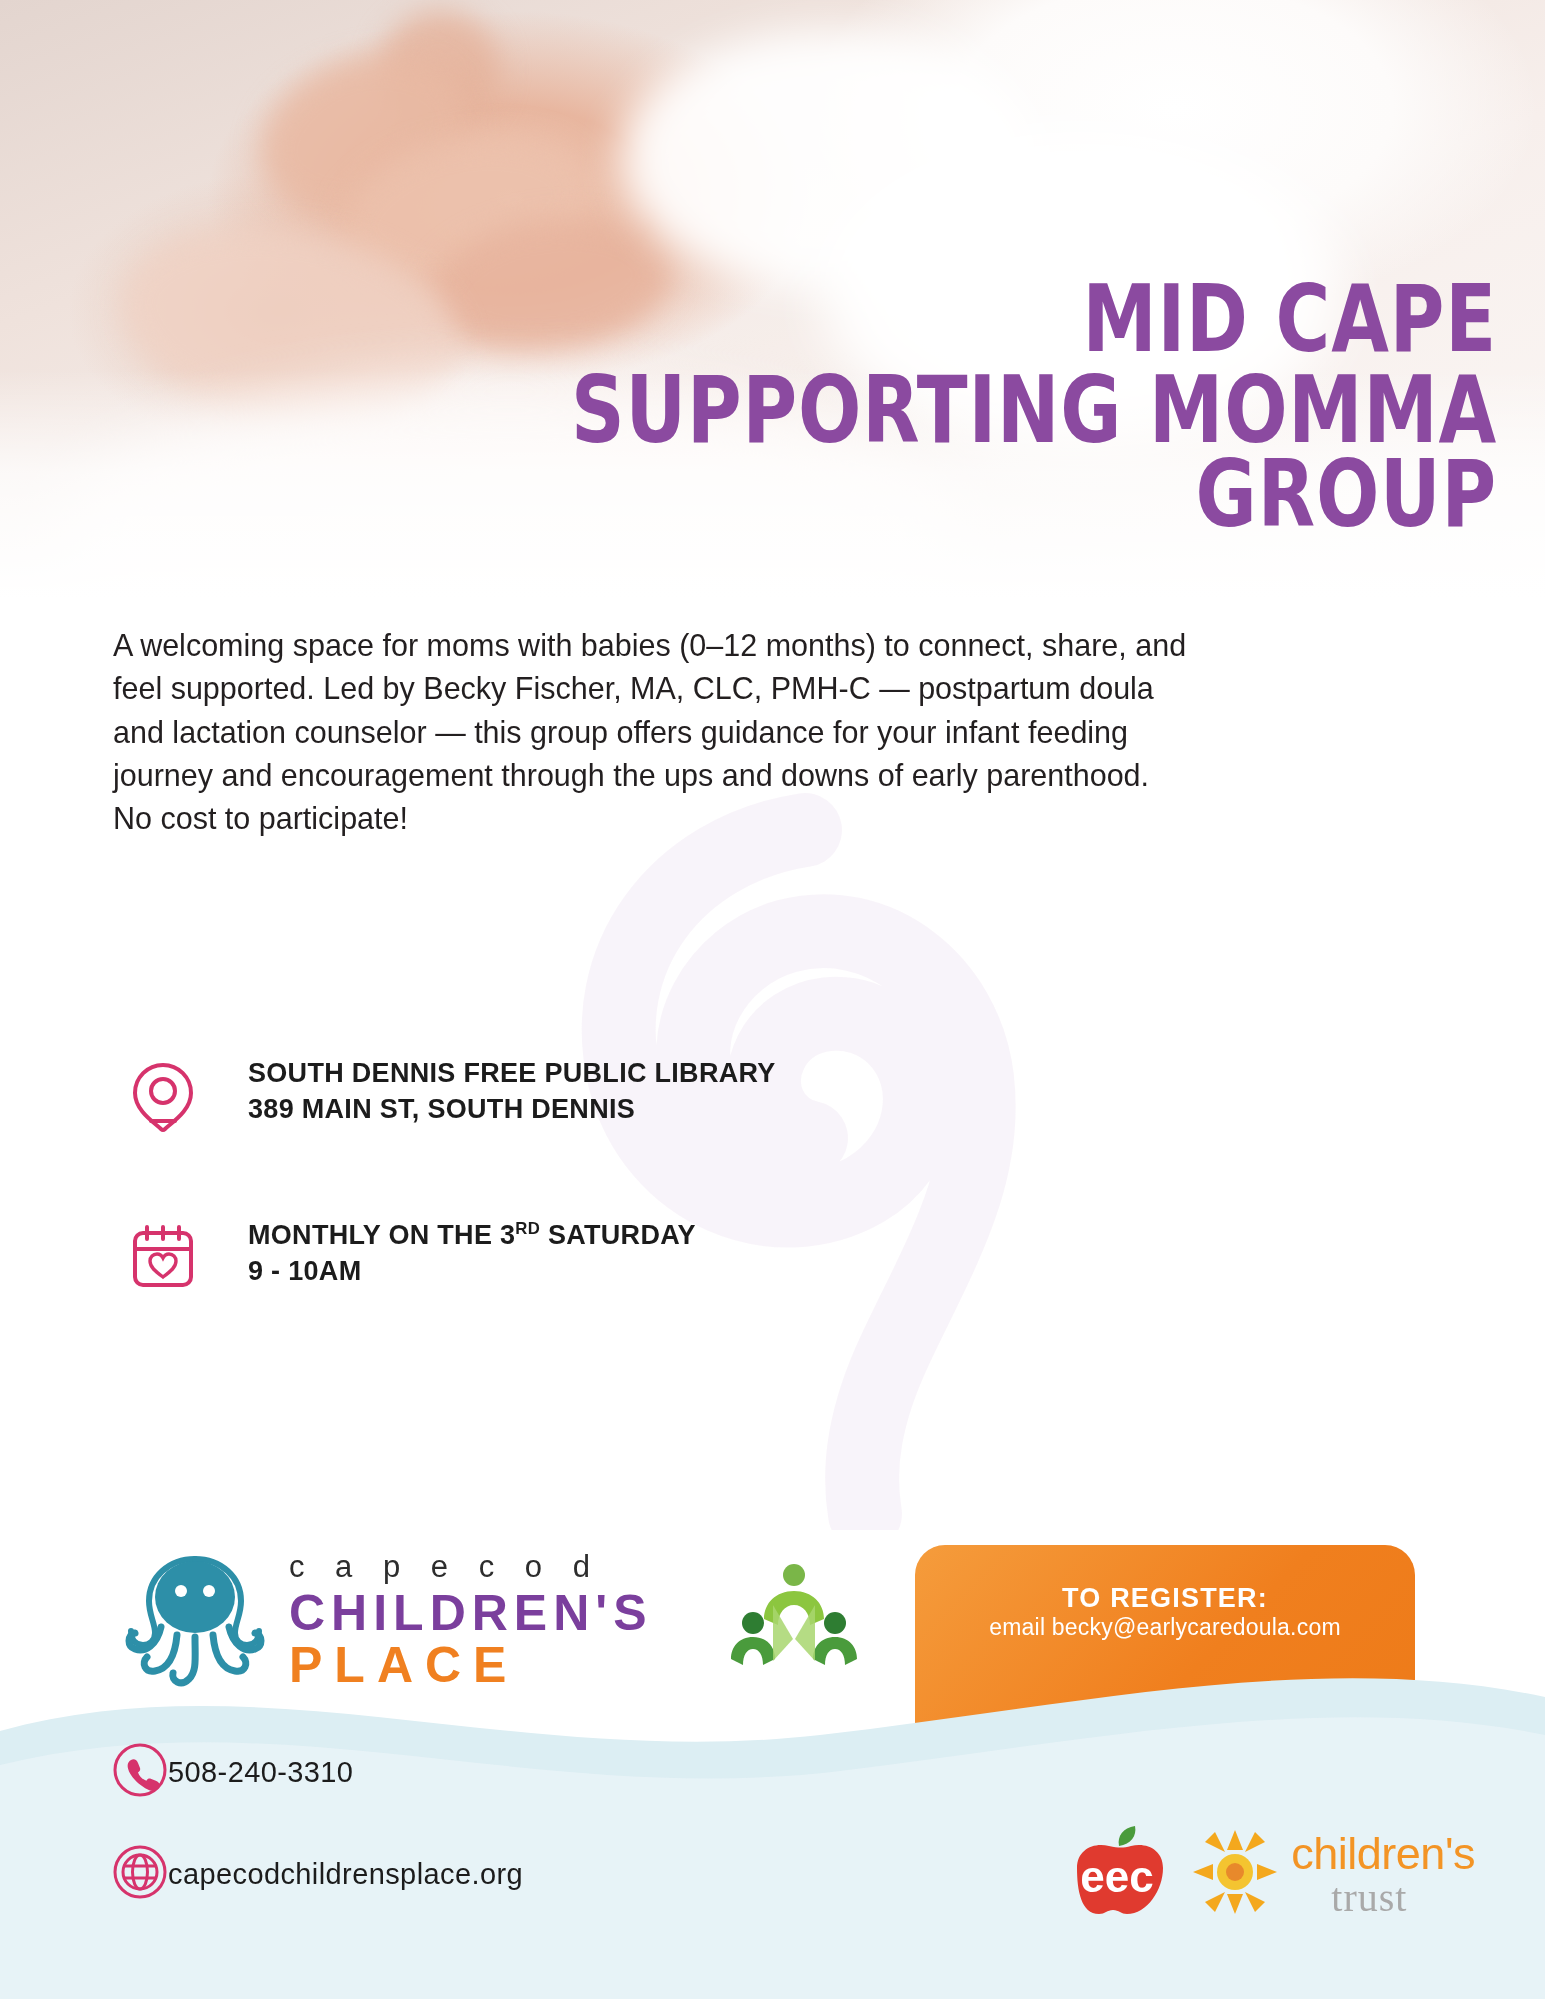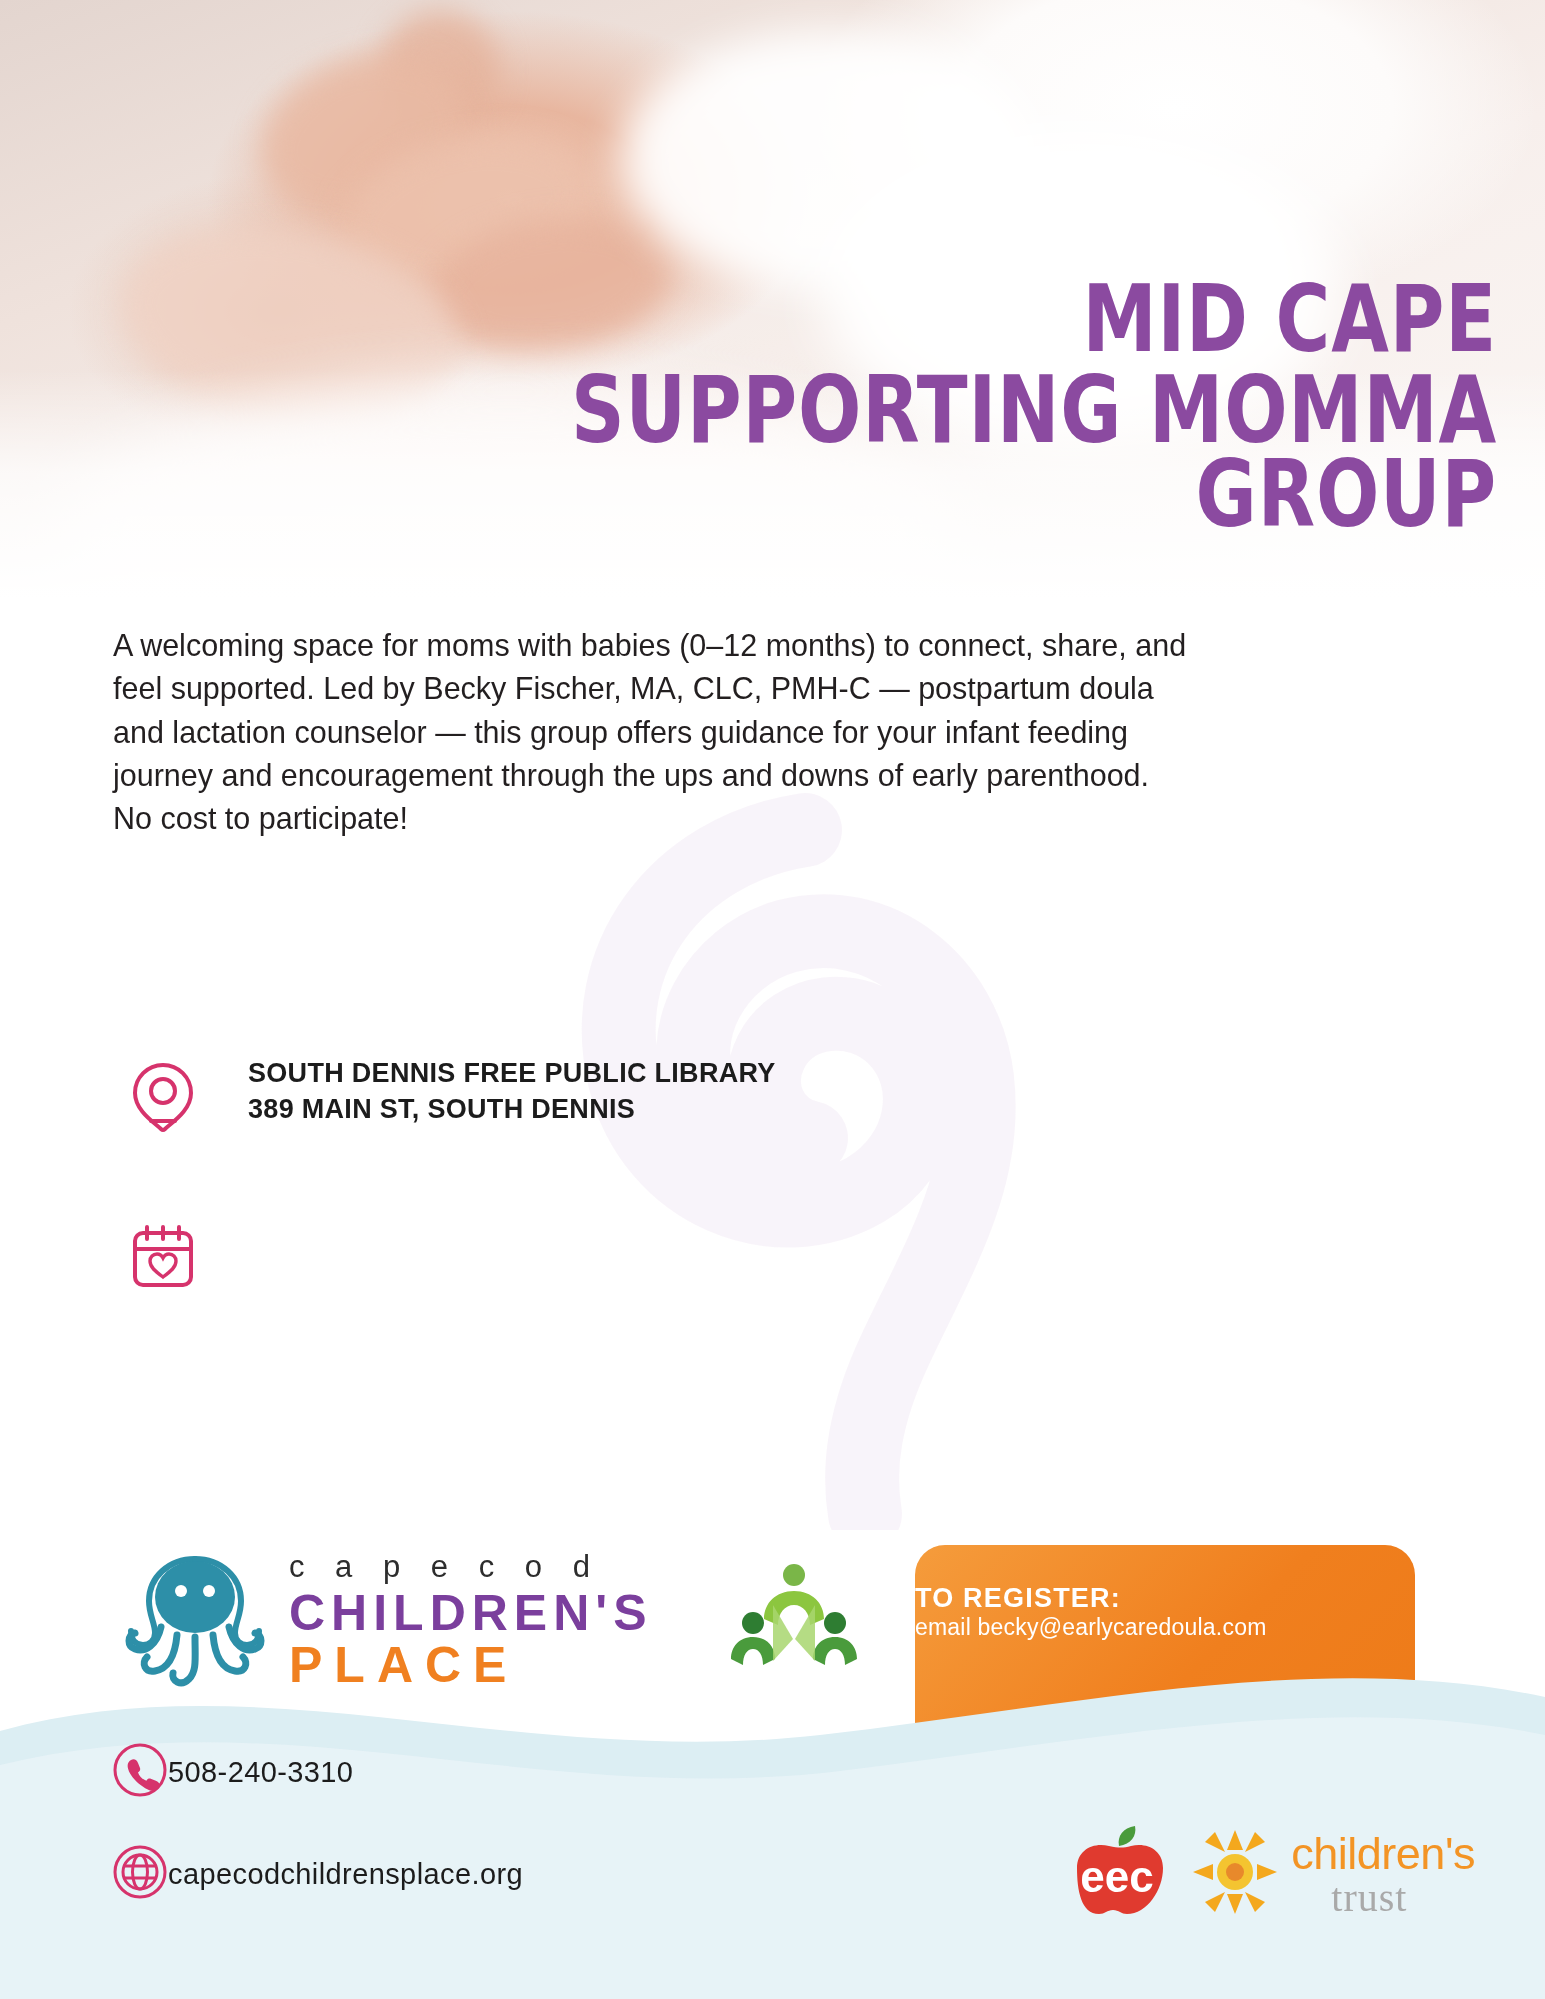--- a/index.html
+++ b/index.html
@@ -173,21 +173,21 @@
   .register-card {
     position: absolute;
     left: 915px;
     top: 1545px;
     width: 500px;
     height: 230px;
     background: linear-gradient(135deg, #f59c3c 0%, #f07f1e 55%, #ed7a18 100%);
     border-radius: 30px 30px 0 0;
     z-index: 3;
     color: #ffffff;
-    text-align: left;
+    text-align: center;
   }
   .register-title {
     margin-top: 38px;
     font-size: 27px;
     font-weight: bold;
     letter-spacing: 1.2px;
   }
   .register-email {
     font-size: 23px;
     letter-spacing: .2px;
@@ -298,20 +298,24 @@
   </div>
 
   <div class="detail-row">
     <div class="detail-icon">
       <svg width="68" height="72" viewBox="0 0 68 72" aria-hidden="true">
         <rect x="6" y="12" width="56" height="52" rx="8" fill="none" stroke="#d6336c" stroke-width="4"></rect>
         <path d="M6 28 h56" stroke="#d6336c" stroke-width="4" fill="none"></path>
         <path d="M18 6 v12 M34 6 v12 M50 6 v12" stroke="#d6336c" stroke-width="4" stroke-linecap="round" fill="none"></path>
         <path d="M34 56 c-8-6-13-10-13-16 c0-4 3-7 7-7 c3 0 5 2 6 4 c1-2 3-4 6-4 c4 0 7 3 7 7 c0 6-5 10-13 16 z" fill="none" stroke="#d6336c" stroke-width="3.4"></path>
       </svg>
+    </div>
+    <div class="detail-text">
+      <div><span>MONTHLY ON THE 3</span><sup>RD</sup><span> SATURDAY</span></div>
+      <div>9 - 10AM</div>
     </div>
   </div>
 
 </div>
 
 <div class="logo-row">
 
   <div class="ccp-logo">
     <span>
       <svg width="160" height="150" viewBox="0 0 160 150" aria-hidden="true">

